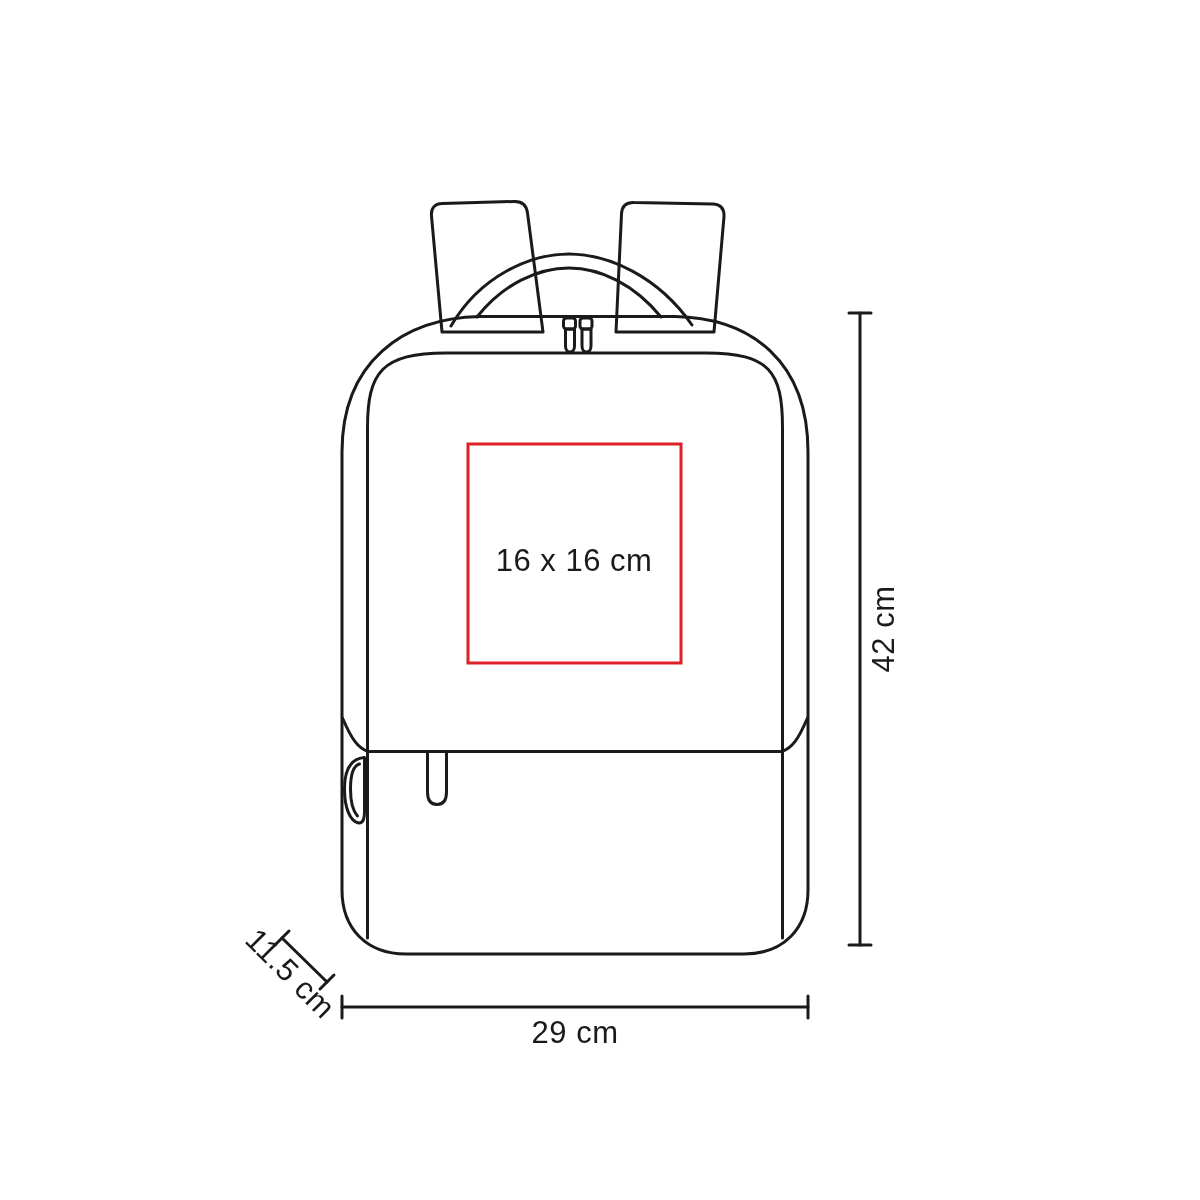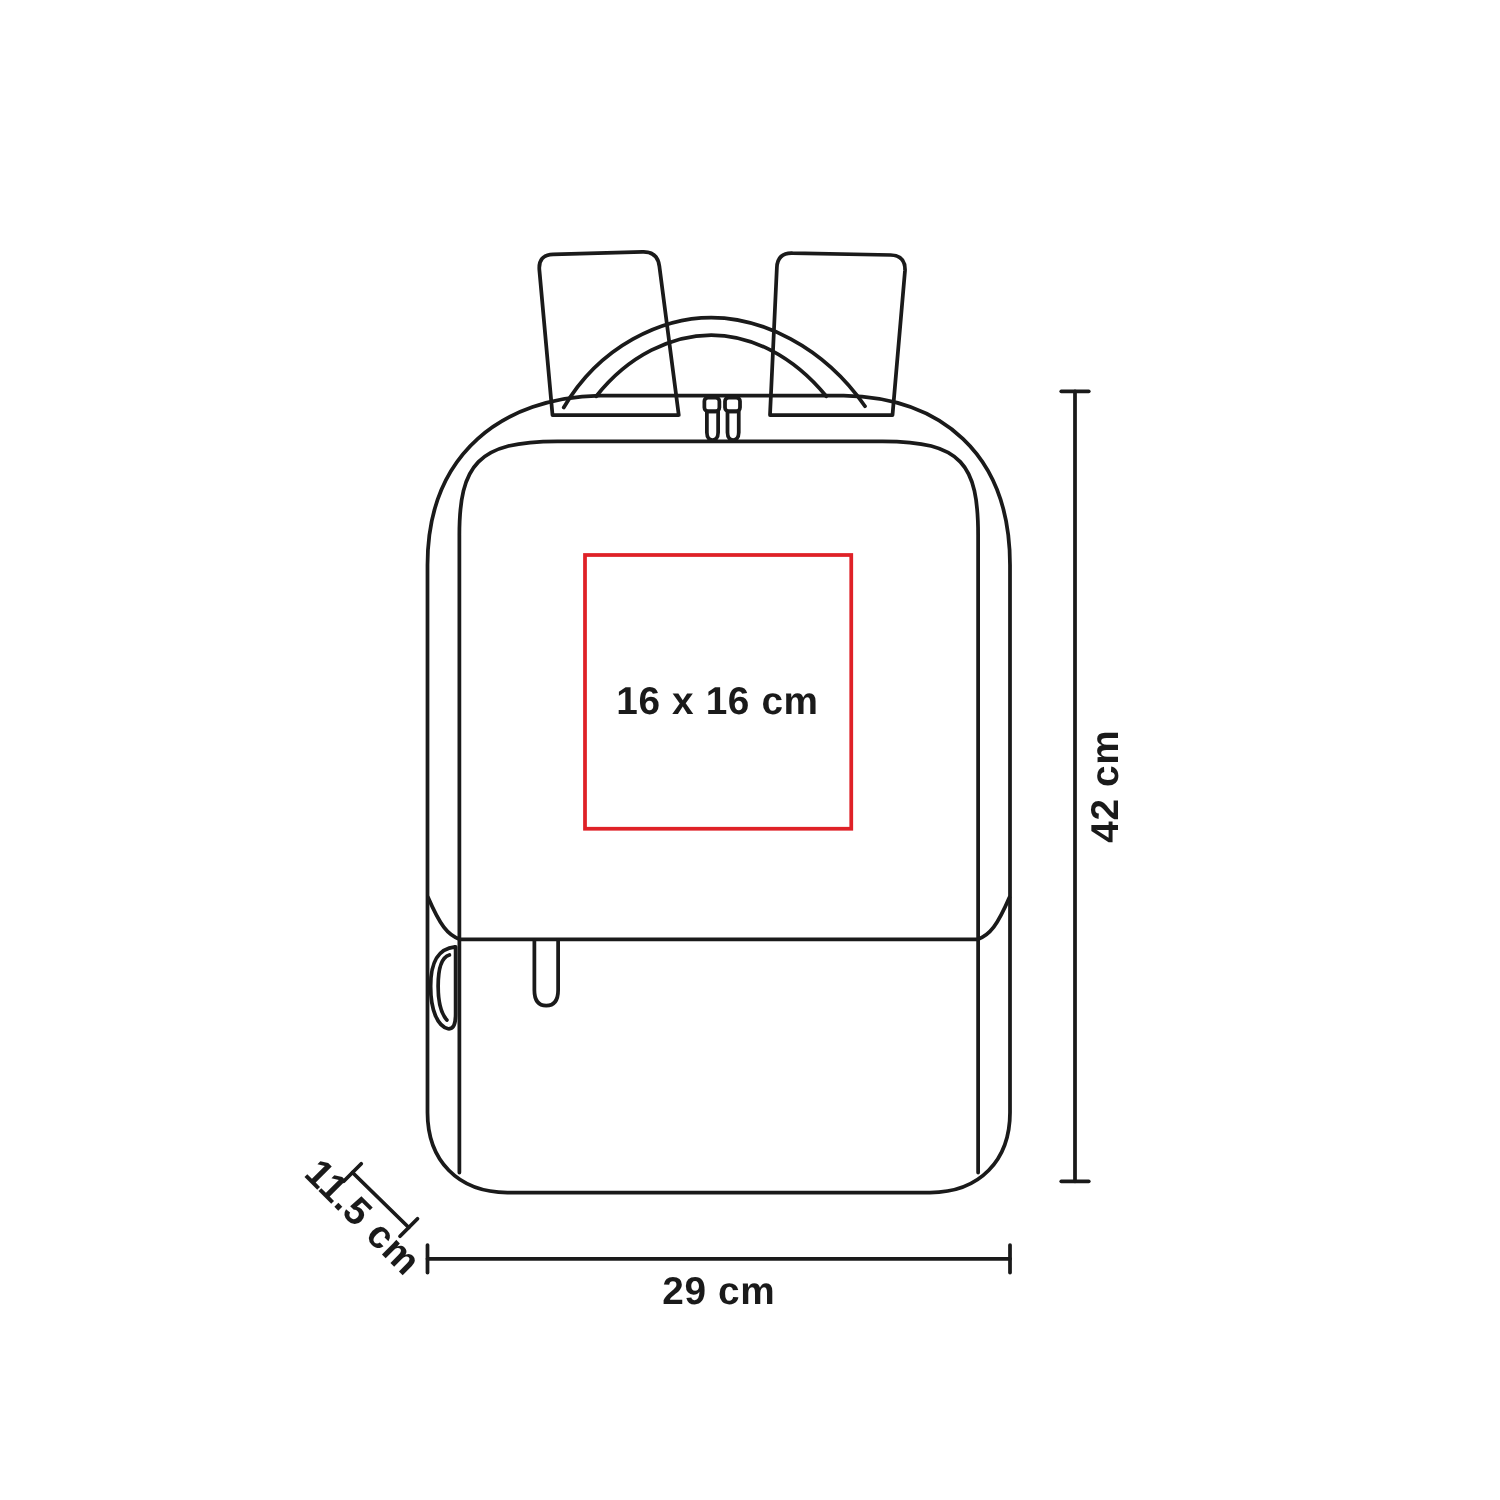--- a/index.html
+++ b/index.html
@@ -7,21 +7,20 @@
     padding: 0;
     background: #ffffff;
     font-family: "Liberation Sans", sans-serif;
   }
   .stage {
     position: relative;
     width: 1200px;
     height: 1200px;
     background: #ffffff;
     overflow: hidden;
-    font-weight: bold;
   }
   svg.diagram {
     position: absolute;
     inset: 0;
     width: 1200px;
     height: 1200px;
   }
   .line-art path,
   .line-art line,
   .line-art rect,

